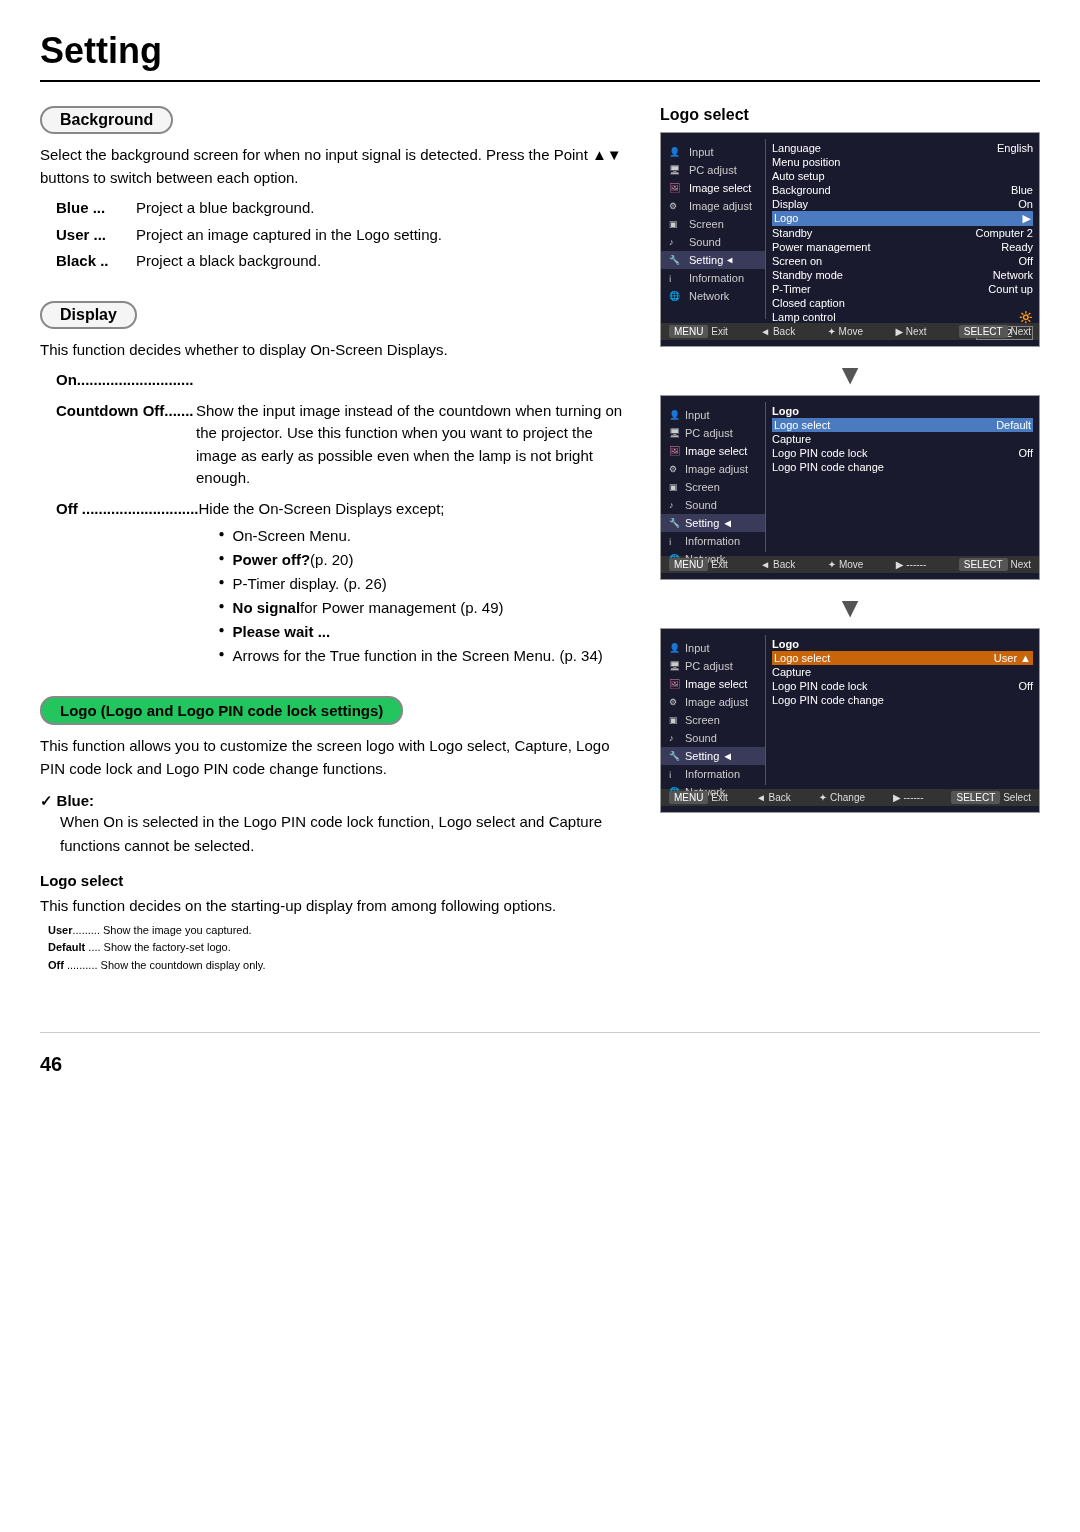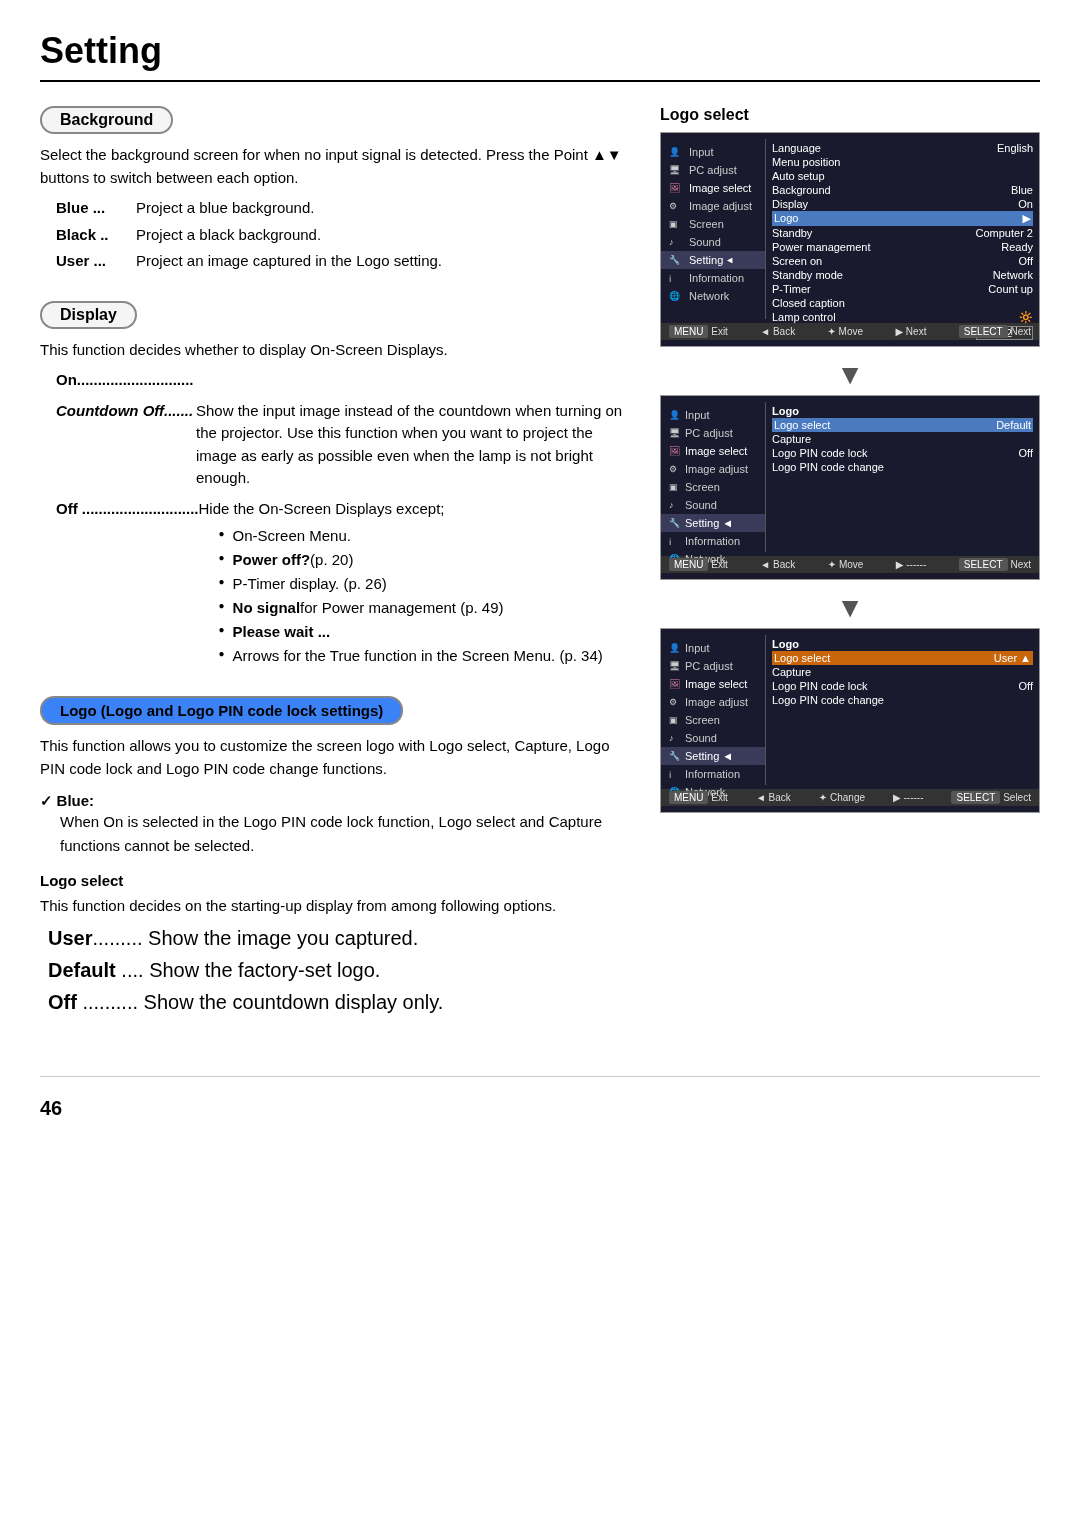--- a/index.html
+++ b/index.html
@@ -118,21 +118,21 @@
 
     
     .logo-section-label {
       display: inline-block;
       border: 2px solid #888;
       border-radius: 14px;
       padding: 4px 18px;
       font-weight: bold;
       font-size: 15px;
       margin-bottom: 10px;
-      background: #3b82f6;
+      background: #22c55e;
     }
 
     .note-box {
       margin: 12px 0;
     }
 
     .note-title {
       font-weight: bold;
       font-size: 15px;
     }
@@ -235,21 +235,21 @@
       font-size: 15px;
       line-height: 1.5;
       margin-bottom: 4px;
     }
 
     .sub-option-list {
       margin-left: 8px;
     }
 
     .sub-option-row {
-      font-size: 20px;
+      font-size: 11px;
       line-height: 1.6;
     }
 
     hr.page-bottom {
       margin-top: 30px;
       border: none;
       border-top: 1px solid #ccc;
     }
 
     .page-num-bottom {
@@ -269,42 +269,42 @@
 
     <div class="section">
       <div class="section-label">Background</div>
       <p>Select the background screen for when no input signal is detected. Press the Point ▲▼ buttons to switch between each option.</p>
       <div class="option-list">
         <div class="option-row">
           <span class="option-key"><strong>Blue</strong> ...</span>
           <span class="option-desc">Project a blue background.</span>
         </div>
         <div class="option-row">
+          <span class="option-key"><strong>User</strong> ...</span>
+          <span class="option-desc">Project an image captured in the Logo setting.</span>
+        </div>
+        <div class="option-row">
           <span class="option-key"><strong>Black</strong> ..</span>
           <span class="option-desc">Project a black background.</span>
-        </div>
-        <div class="option-row">
-          <span class="option-key"><strong>User</strong> ...</span>
-          <span class="option-desc">Project an image captured in the Logo setting.</span>
         </div>
       </div>
     </div>
 
     <div class="section">
       <div class="section-label">Display</div>
       <p>This function decides whether to display On-Screen Displays.</p>
 
       <div class="option-list">
 
         <div class="display-option">
           <span class="display-key"><strong>On</strong>............................</span>
         </div>
 
         <div class="display-option">
-          <span class="display-key" style="font-weight:bold;font-style:italic;">Countdown Off.......</span>
+          <span class="display-key" style="font-weight:bold;">Countdown Off.......</span>
           <span class="display-desc">Show the input image instead of the countdown when turning on the projector. Use this function when you want to project the image as early as possible even when the lamp is not bright enough.</span>
         </div>
 
         <div class="display-option">
           <span class="display-key"><strong>Off</strong> ............................</span>
           <span class="display-desc">
             Hide the On-Screen Displays except;
             <div class="bullet-list">
               <div class="bullet-item">On-Screen Menu.</div>
               <div class="bullet-item"><strong>Power off?</strong> (p. 20)</div>

